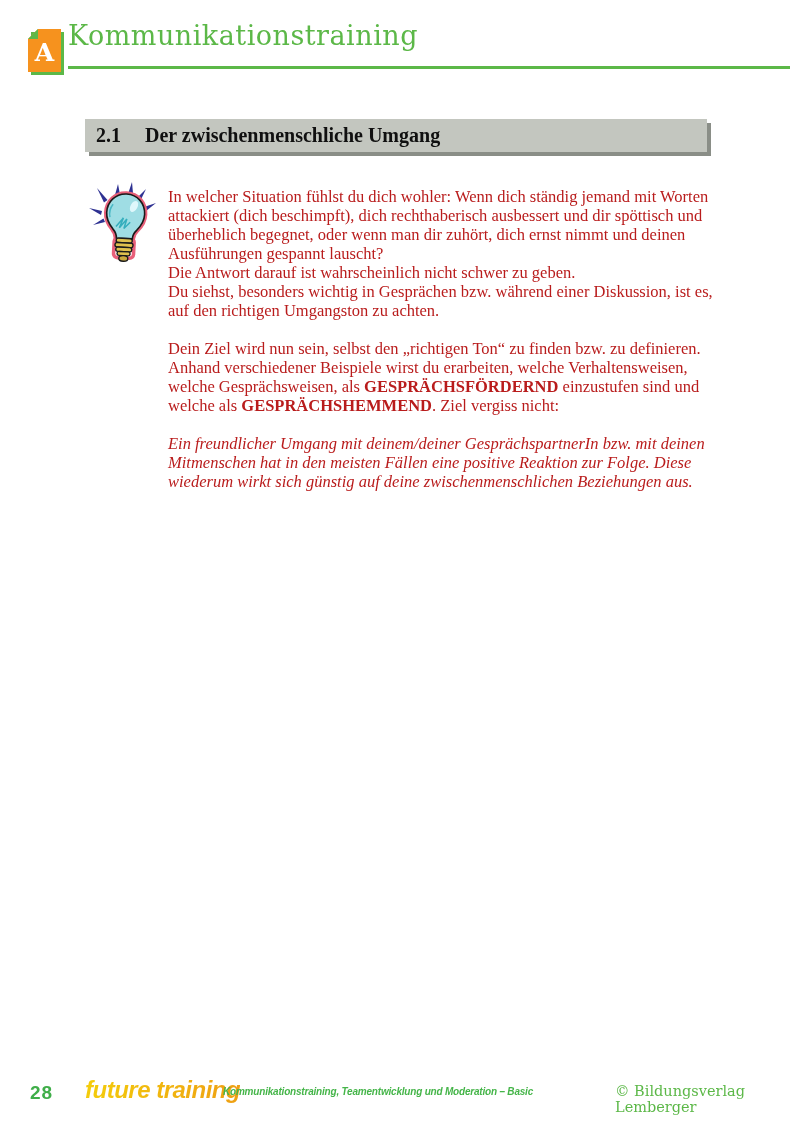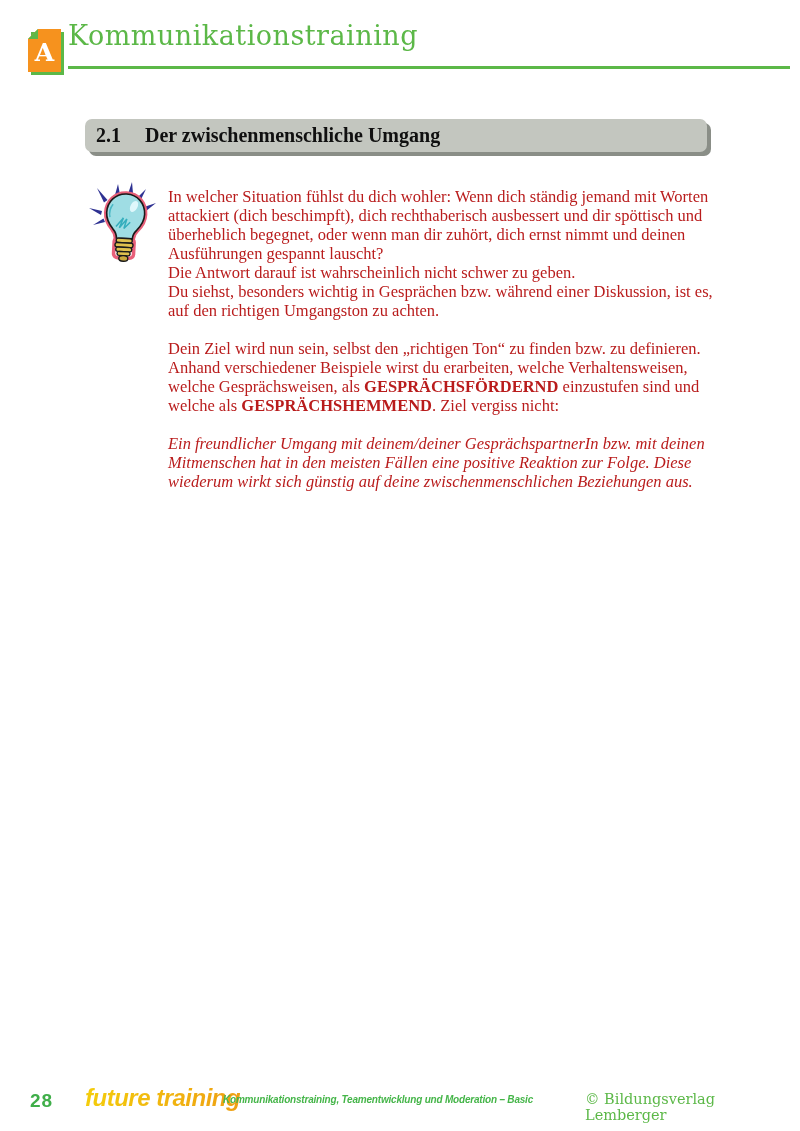--- a/index.html
+++ b/index.html
@@ -12,45 +12,45 @@
          clip-path:polygon(10px 0,100% 0,100% 100%,0 100%,0 10px);
          display:flex;align-items:center;justify-content:center;}
   .badge-fold{position:absolute;left:28px;top:29px;width:10px;height:10px;background:var(--brand-green);
               clip-path:polygon(100% 0,100% 100%,0 100%);}
   .badge-letter{color:#fff;font-family:"DejaVu Serif",serif;font-weight:bold;font-size:25px;margin-top:4px;}
   .brand-title{position:absolute;left:68px;top:20px;font-family:"DejaVu Serif",serif;
                font-size:27px;letter-spacing:.5px;color:var(--brand-green);}
   .header-rule{position:absolute;left:68px;top:66px;width:722px;height:3px;background:var(--brand-green);}
 
   
-  .section-bar{position:absolute;left:85px;top:119px;width:622px;height:33px;border-radius:7px;
+  .section-bar{position:absolute;left:85px;top:119px;width:622px;height:33px;border-radius:0;
                background:var(--bar-gray);box-shadow:4px 4px 0 var(--bar-shadow);
                display:flex;align-items:center;font-weight:bold;font-size:20px;color:#101010;}
   .section-number{margin-left:11px;}
   .section-title{margin-left:24px;}
 
   
   .bulb{position:absolute;left:87px;top:181px;}
   .text-col{position:absolute;left:168px;top:187px;width:556px;font-size:16.5px;line-height:19px;color:#b91c1c;}
   .para{white-space:pre-line;margin:0 0 19px 0;}
   .para strong{font-weight:bold;}
   .quote{font-style:italic;margin-bottom:0;}
 
   
-  .footer{position:absolute;left:0;top:1072px;width:800px;height:40px;font-family:"Liberation Sans",sans-serif;margin-top:8px;}
+  .footer{position:absolute;left:0;top:1072px;width:800px;height:40px;font-family:"Liberation Sans",sans-serif;}
   .page-number{position:absolute;left:30px;top:10px;font-weight:bold;font-size:19px;color:var(--page-num-green);letter-spacing:1px;}
   .brand-logo{position:absolute;left:85px;top:4px;font-size:24px;font-weight:bold;font-style:italic;
               letter-spacing:-.5px;color:#efae10;}
   @supports (-webkit-background-clip: text){
     .brand-logo{background:linear-gradient(90deg,#f4cd0b,#ee9f13);
                 -webkit-background-clip:text;-webkit-text-fill-color:transparent;}
   }
   .series-title{position:absolute;left:223px;top:14px;font-size:10px;font-weight:bold;font-style:italic;
                 letter-spacing:-.2px;color:var(--series-green);}
-  .copyright{position:absolute;left:585px;top:11px;font-family:"DejaVu Serif",serif;font-size:14.5px;
+  .copyright{position:absolute;left:615px;top:11px;font-family:"DejaVu Serif",serif;font-size:14.5px;
              color:var(--brand-green);}
 </style>
 </head>
 <body>
 
 <div class="page">
 
   <div class="badge-shadow"></div>
   <div class="badge">
     <span class="badge-letter">A</span>

